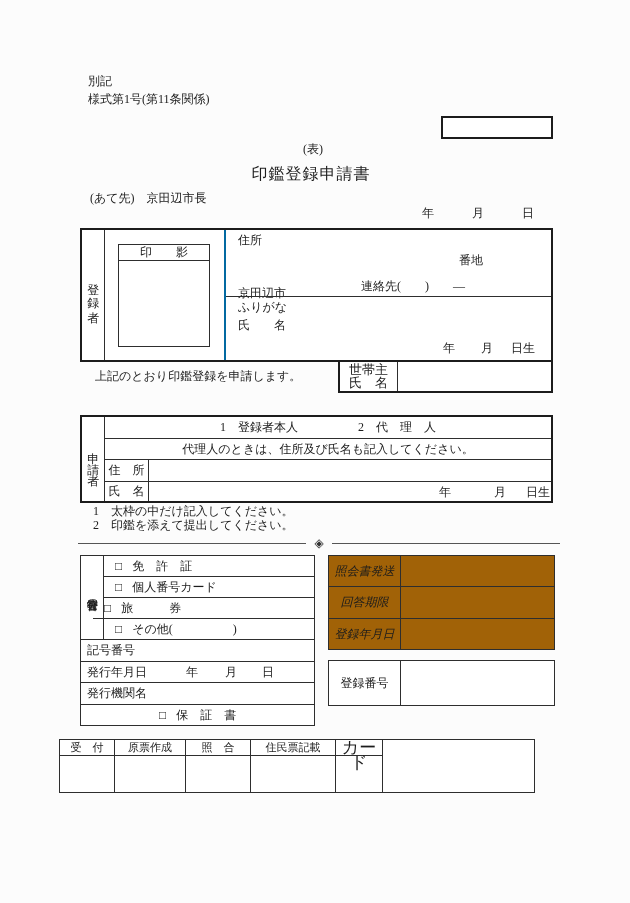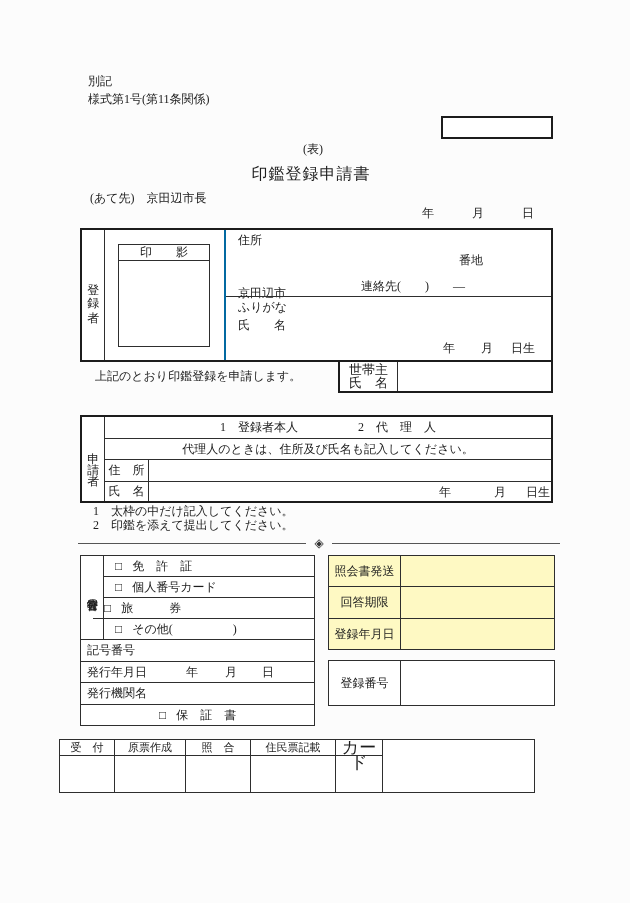--- a/index.html
+++ b/index.html
@@ -126,21 +126,21 @@
       <span class="abs" style="left:105px;">年</span>
       <span class="abs" style="left:144px;">月</span>
       <span class="abs" style="left:181px;">日</span>
     </div>
     <div class="abs" style="left:0;right:0;top:127px;height:21px;border-bottom:1px solid #2e2e2e;line-height:21px;padding-left:6px;">発行機関名</div>
     <div class="abs ctr" style="left:0;right:0;top:149px;bottom:0;line-height:20px;">
       <span>□</span><span style="margin-left:10px;">保　証　書</span>
     </div>
   </div>
 
-  <div class="abs thin-box" style="left:328px;top:555px;width:225px;height:93px;background:#fef9c3;display:flex;flex-direction:column;">
+  <div class="abs thin-box" style="left:328px;top:555px;width:225px;height:93px;background:#a16207;display:flex;flex-direction:column;font-style:italic;">
     <div class="flexrow" style="flex:1;border-bottom:1px solid #2e2e2e;">
       <div class="cell-label" style="width:71px;border-right:1px solid #2e2e2e;">照会書発送</div>
       <div style="flex:1;"></div>
     </div>
     <div class="flexrow" style="flex:1;border-bottom:1px solid #2e2e2e;">
       <div class="cell-label" style="width:71px;border-right:1px solid #2e2e2e;">回答期限</div>
       <div style="flex:1;"></div>
     </div>
     <div class="flexrow" style="flex:1;">
       <div class="cell-label" style="width:71px;border-right:1px solid #2e2e2e;">登録年月日</div>

